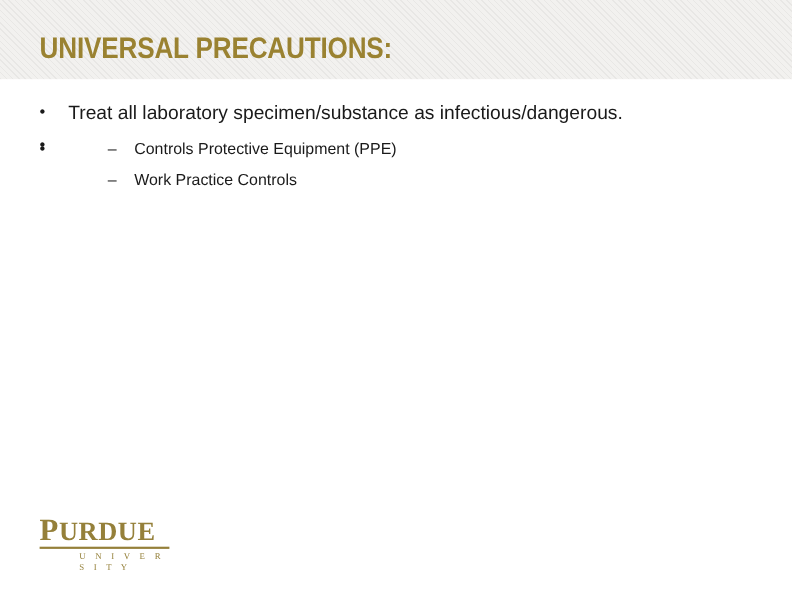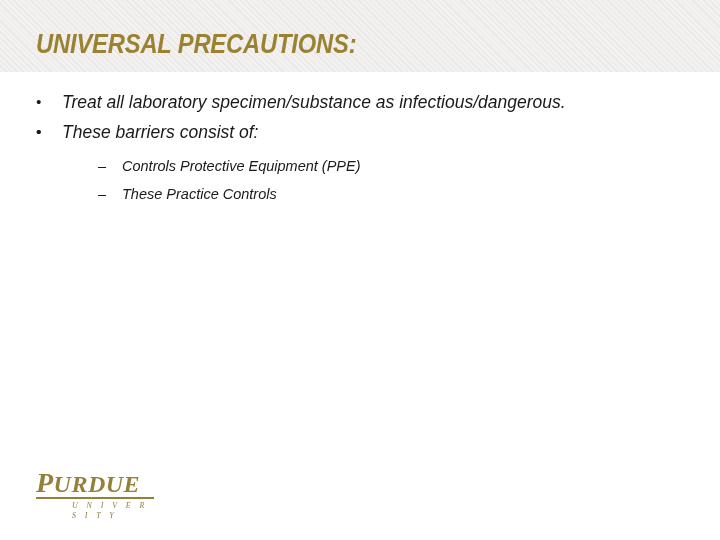--- a/index.html
+++ b/index.html
@@ -12,21 +12,20 @@
     background: #ffffff;
     font-family: "Liberation Sans", sans-serif;
     overflow: hidden;
   }
   .slide {
     position: relative;
     width: 720px;
     height: 540px;
     background: #ffffff;
     box-sizing: border-box;
-    font-style: italic;
   }
   
   .top-band {
     position: absolute;
     top: 0;
     left: 0;
     width: 720px;
     height: 72px;
     background-color: #f2f1ef;
     background-image:
@@ -152,30 +151,29 @@
         <span class="bullet">•</span>
         <span>Treat all laboratory specimen/substance as infectious/dangerous.</span>
       </li>
 
       <li class="l1">
         <span class="bullet">•</span>
       </li>
 
       <li class="l1">
         <span class="bullet">•</span>
-        <span>These barriers consist of:</span>
         <div class="sub-wrap">
           <ul class="level2">
             <li class="l2">
               <span class="dash">–</span>
               <span>Controls Protective Equipment (PPE)</span>
             </li>
             <li class="l2">
               <span class="dash">–</span>
-              <span>These Practice Controls</span>
+              <span>Work Practice Controls</span>
             </li>
           </ul>
         </div>
       </li>
 
     </ul>
   </div>
 
   <div class="logo">
     <div class="logo-word"><span class="cap">P</span><span>URDUE</span></div>

